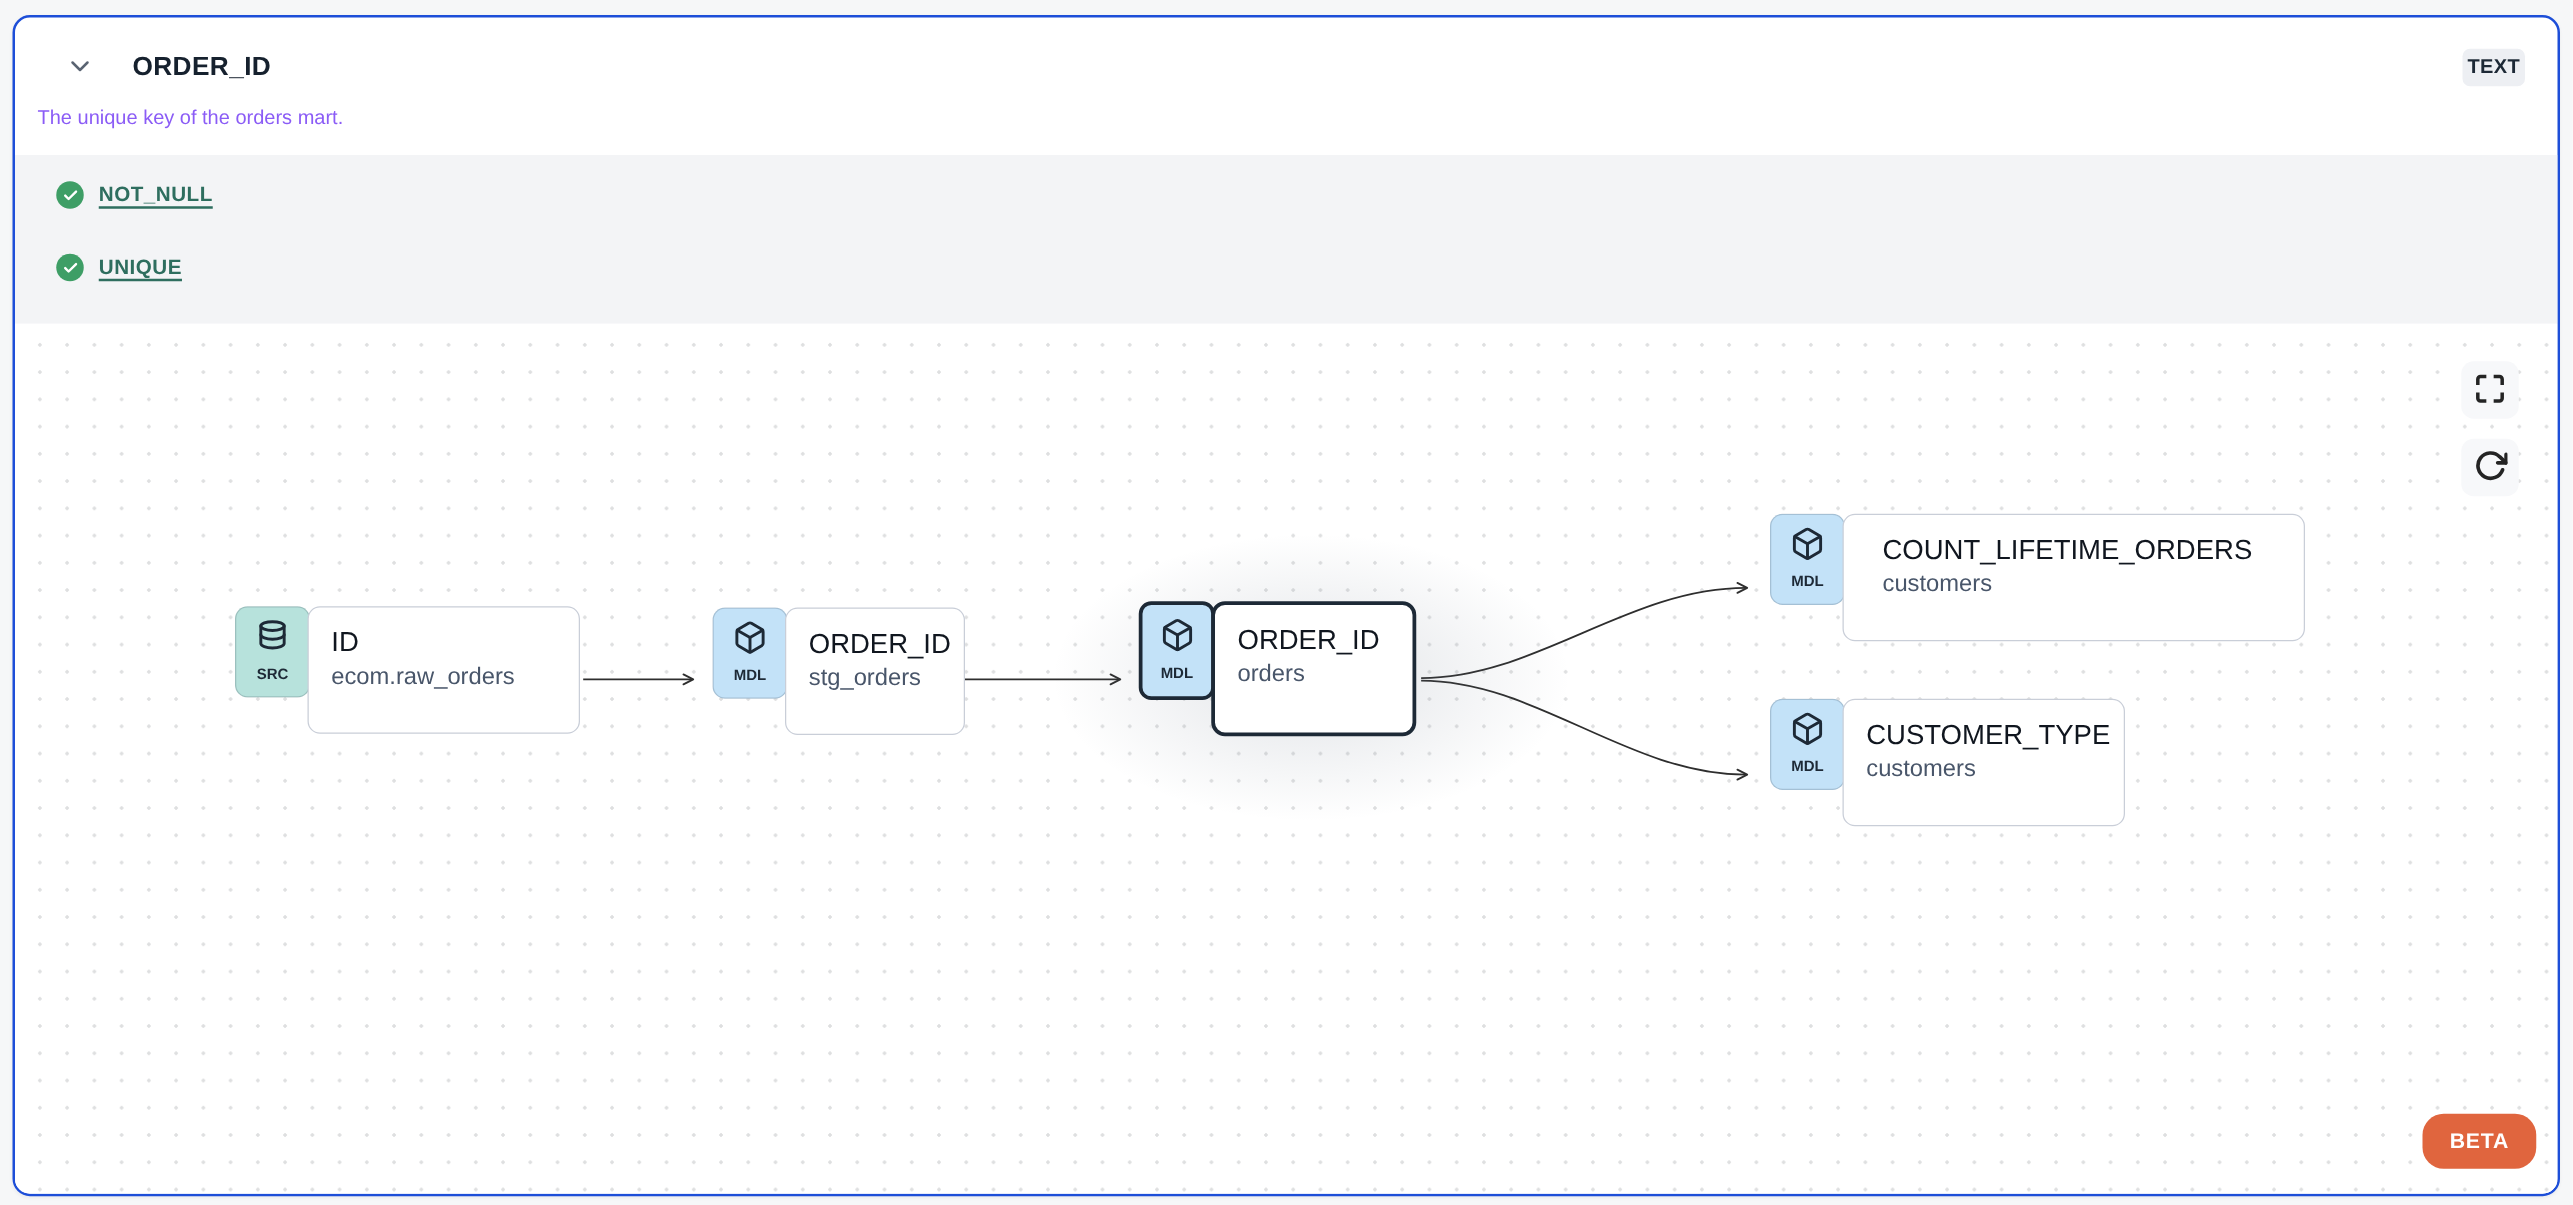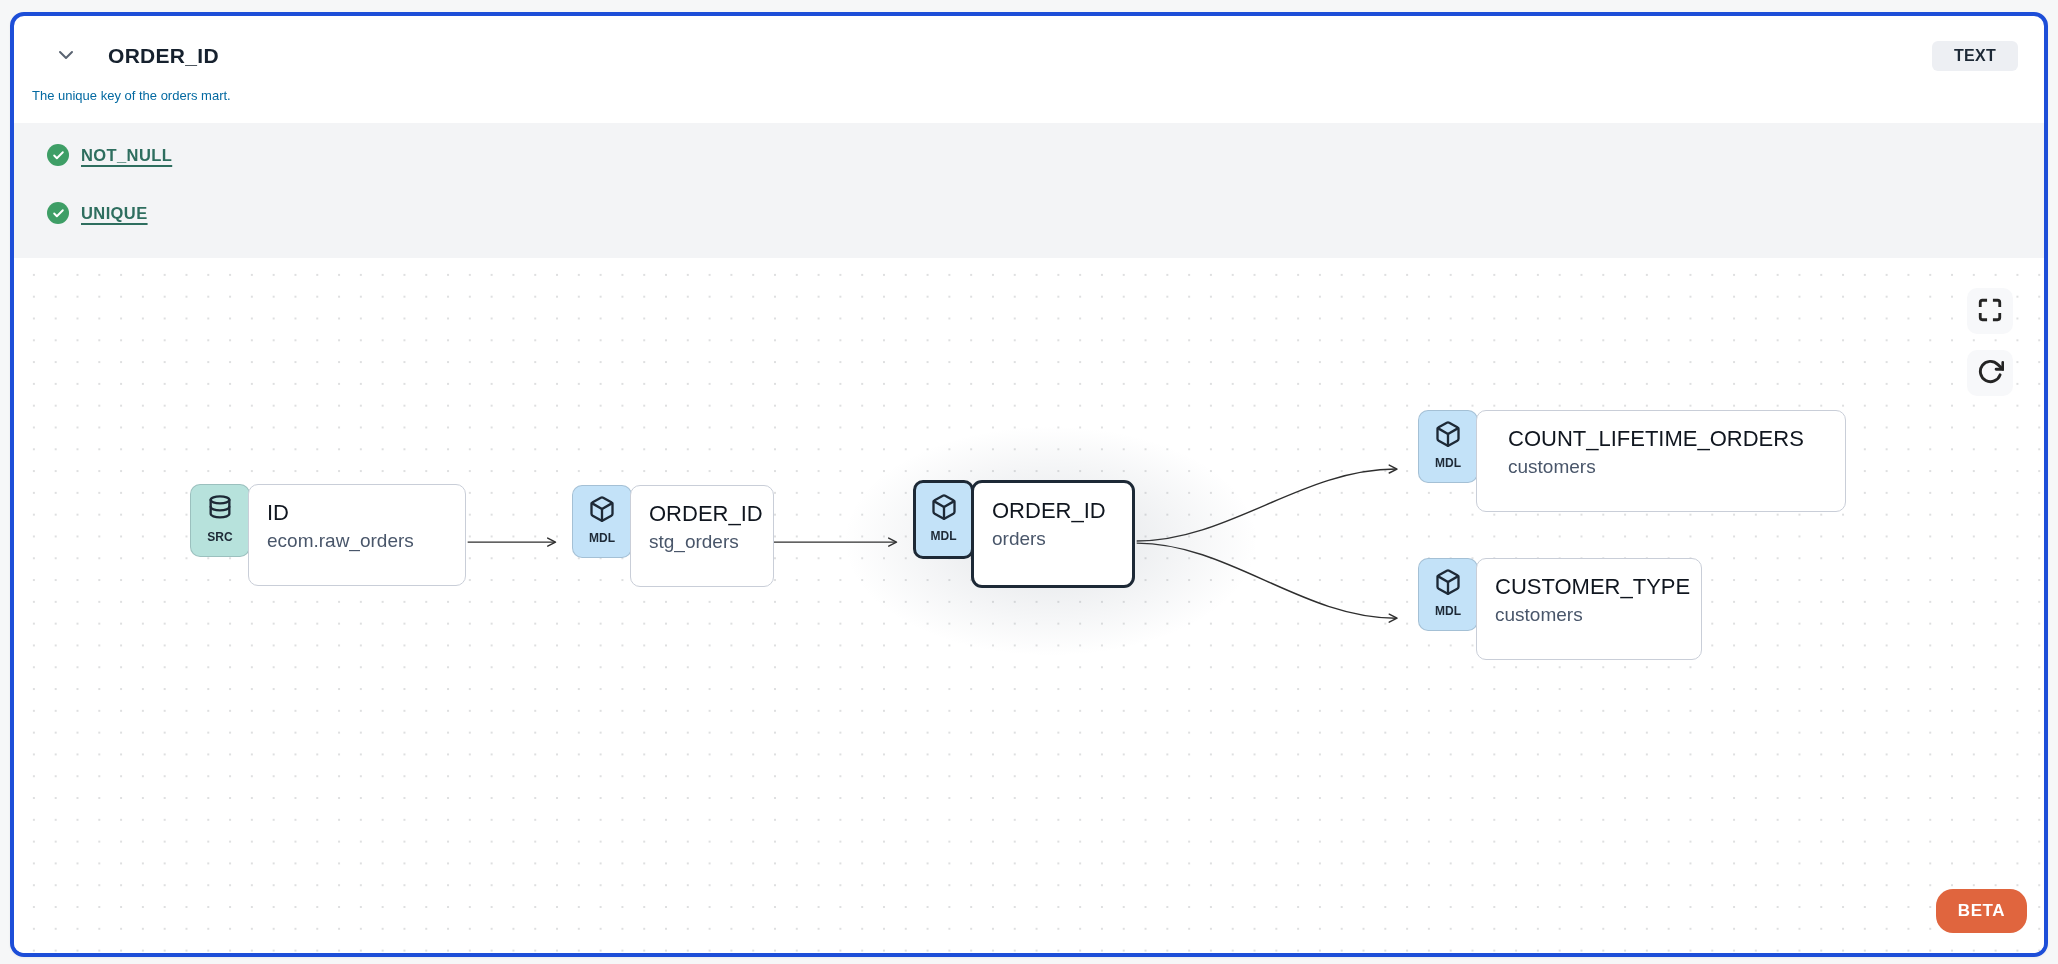--- a/index.html
+++ b/index.html
@@ -1,35 +1,35 @@
 <!DOCTYPE html>
 <html><head>
 <meta charset="utf-8">
 <style>
   * { margin:0; padding:0; box-sizing:border-box; }
   html,body { width:2058px; height:964px; background:#f6f7f8; font-family:"Liberation Sans", sans-serif; }
 
   .card{
     position:relative; margin:12px 10px 0; height:945px;
-    background:#ffffff; border:4px solid #1d4ed8; border-radius:14px;
+    background:#ffffff; border:2px solid #1d4ed8; border-radius:14px;
     overflow:hidden; box-shadow:0 1px 3px rgba(16,24,40,.05);
     display:flex; flex-direction:column;
   }
 
   
   .card-header{ display:flex; align-items:center; padding:25px 26px 0 40px; }
   .chevron-btn{ background:none; border:none; cursor:pointer; margin-right:30px; display:flex; align-items:center; }
   .chevron-btn svg{ stroke:#5a6472; }
   .page-title{ font-size:21px; font-weight:700; color:#16212e; letter-spacing:.3px; }
   .hspacer{ flex:1; }
   .type-badge{
     background:#edeff3; color:#1d2936; font-size:16px; font-weight:600;
-    padding:6px 22px; border-radius:6px; letter-spacing:.3px;
-  }
-  .description{ padding:17px 28px 20px 18px; font-size:13px; color:#0369a1; }
+    padding:6px 4px; border-radius:6px; letter-spacing:.3px;
+  }
+  .description{ padding:17px 28px 20px 18px; font-size:16px; color:#8b5cf6; }
 
   
   .tests-panel{
     background:#f3f4f6; height:135px; padding:21px 0 0 33px;
     display:flex; flex-direction:column; gap:36px;
   }
   .test-row{ display:flex; align-items:center; gap:12px; }
   .check-badge{
     width:22px; height:22px; border-radius:50%; background:#3e9e66;
     display:flex; align-items:center; justify-content:center; flex:0 0 auto;

